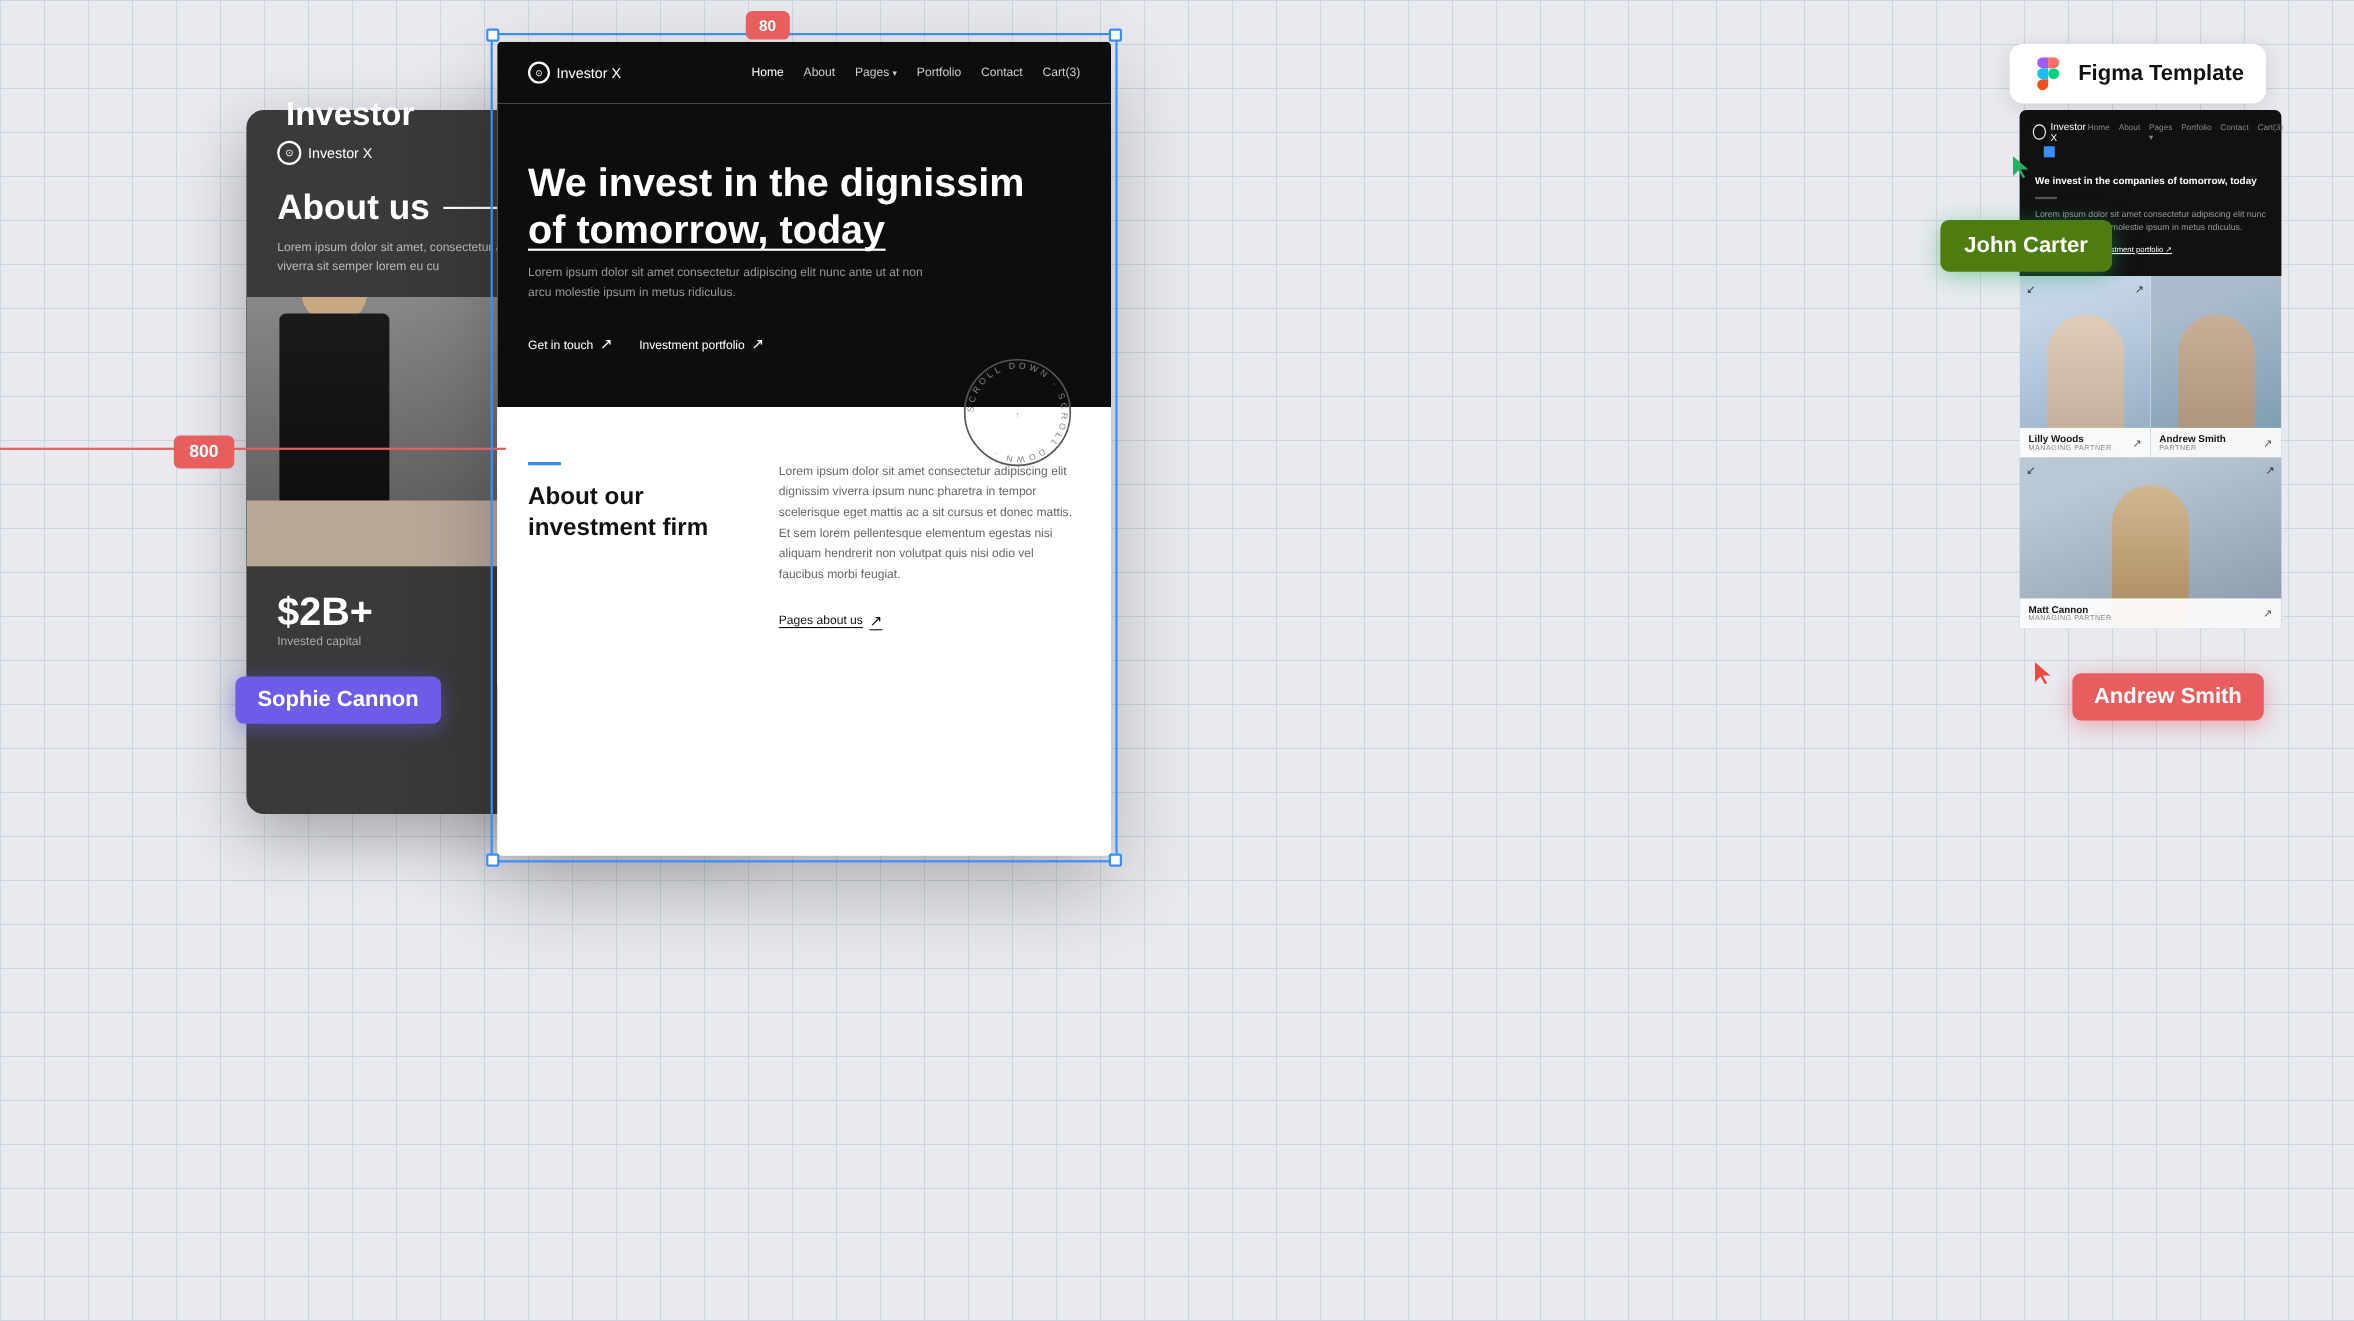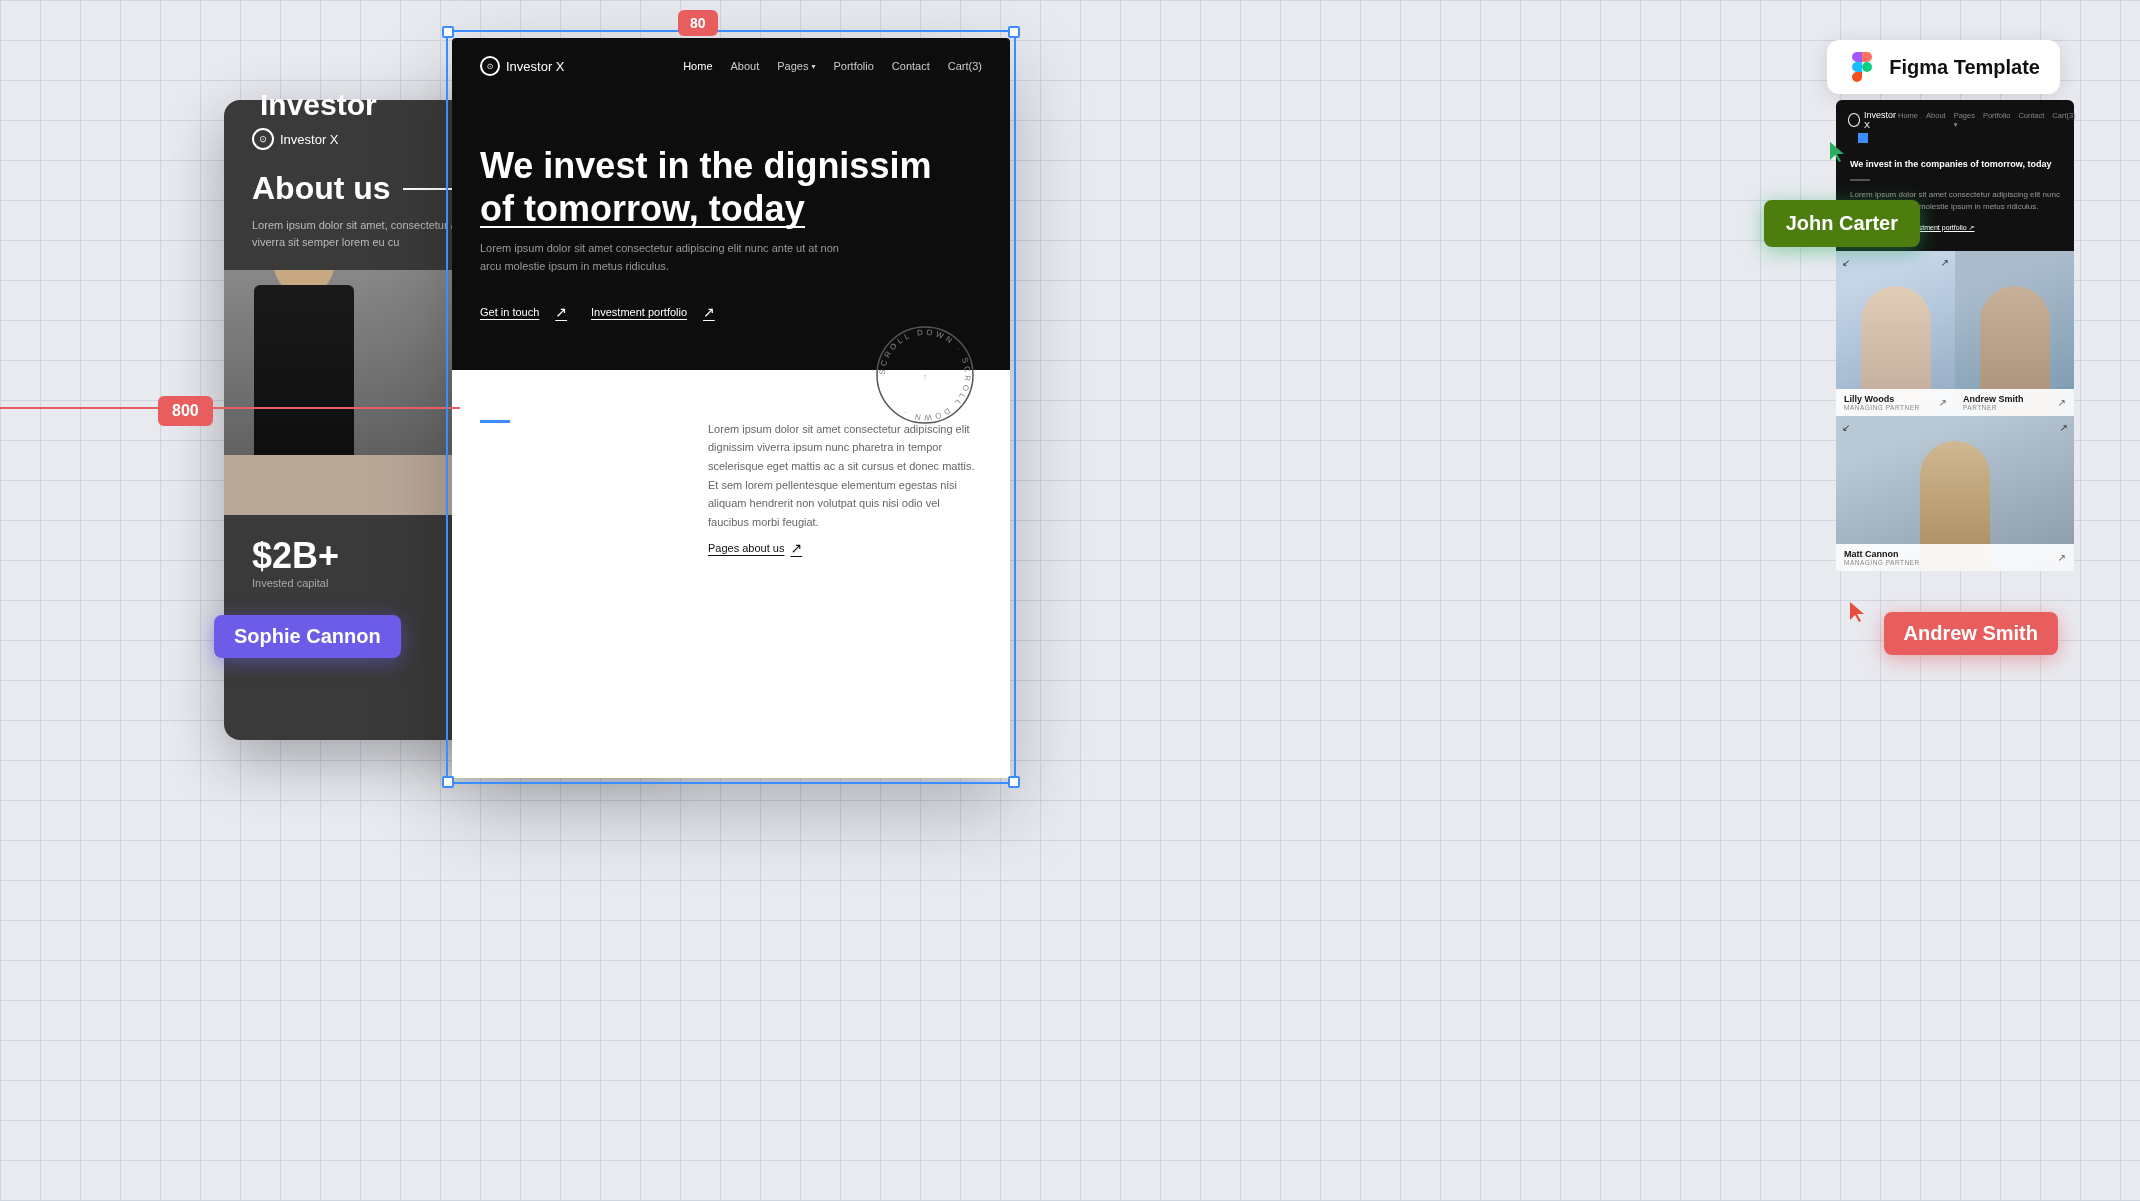--- a/index.html
+++ b/index.html
@@ -278,25 +278,24 @@
       max-width: 360px;
       margin-bottom: 28px;
     }
     .hero-buttons {
       display: flex;
       gap: 24px;
       align-items: center;
     }
     .hero-btn {
       display: flex;
-      align-items: center;
-      gap: 16px;
+      align-items: flex-end;
+      gap: 6px;
       color: #fff;
       font-size: 11px;
-      text-decoration: underline;
       text-underline-offset: 3px;
       cursor: pointer;
       border: none;
       background: none;
     }
     .hero-btn-icon {
       font-size: 14px;
     }
     
     .scroll-circle {
@@ -333,21 +332,21 @@
       color: #111;
       line-height: 1.3;
     }
     .about-right {
       flex: 1;
     }
     .about-text {
       font-size: 11px;
       color: #666;
       line-height: 1.7;
-      margin-bottom: 8px;
+      margin-bottom: 24px;
     }
     .about-more-link {
       display: flex;
       align-items: center;
       gap: 6px;
       font-size: 11px;
       color: #111;
       text-decoration: underline;
       text-underline-offset: 3px;
       cursor: pointer;
@@ -766,20 +765,21 @@
           </text>
         </g>
         <text x="55" y="59" text-anchor="middle" fill="#888" font-size="7">↑</text>
       </svg>
     </div>
   </div>
 
   <div class="about-section">
     <div class="about-left">
       <div class="about-accent"></div>
+      <h2 class="about-title">About our investment firm</h2>
     </div>
     <div class="about-right">
       <p class="about-text">Lorem ipsum dolor sit amet consectetur adipiscing elit dignissim viverra ipsum nunc pharetra in tempor scelerisque eget mattis ac a sit cursus et donec mattis. Et sem lorem pellentesque elementum egestas nisi aliquam hendrerit non volutpat quis nisi odio vel faucibus morbi feugiat.</p>
       <button class="about-more-link">
         <span>Pages about us</span>
         <span class="about-more-icon">↗</span>
       </button>
     </div>
   </div>
 </div>

